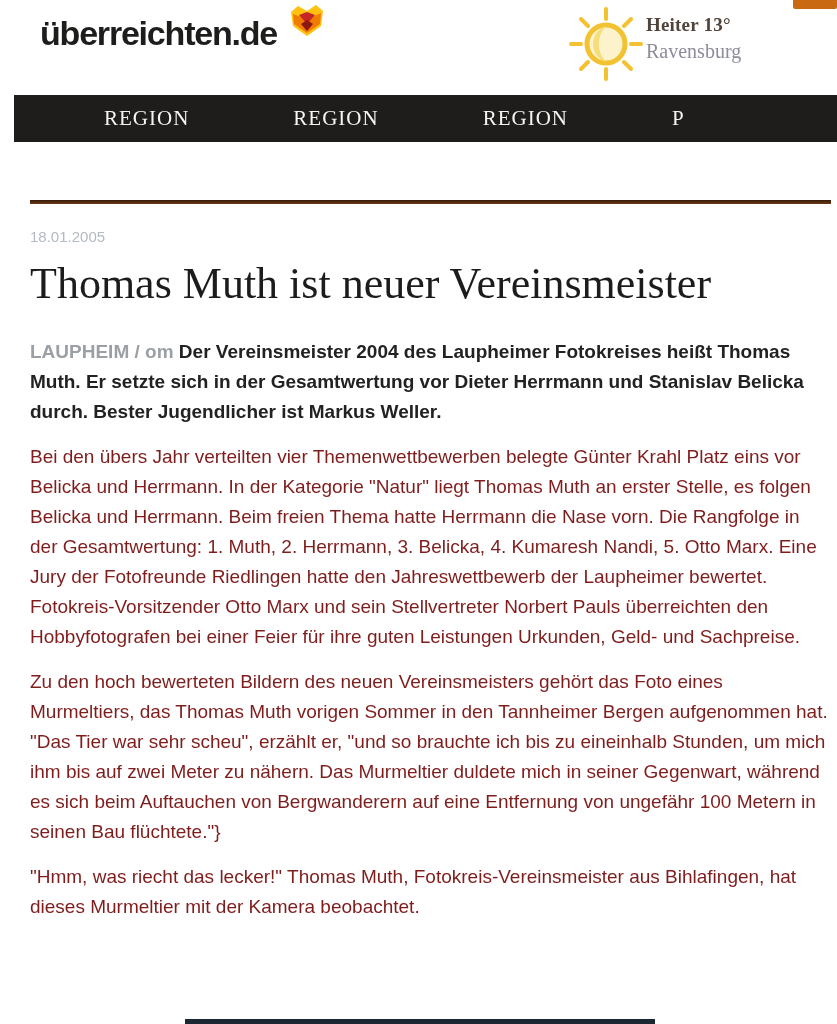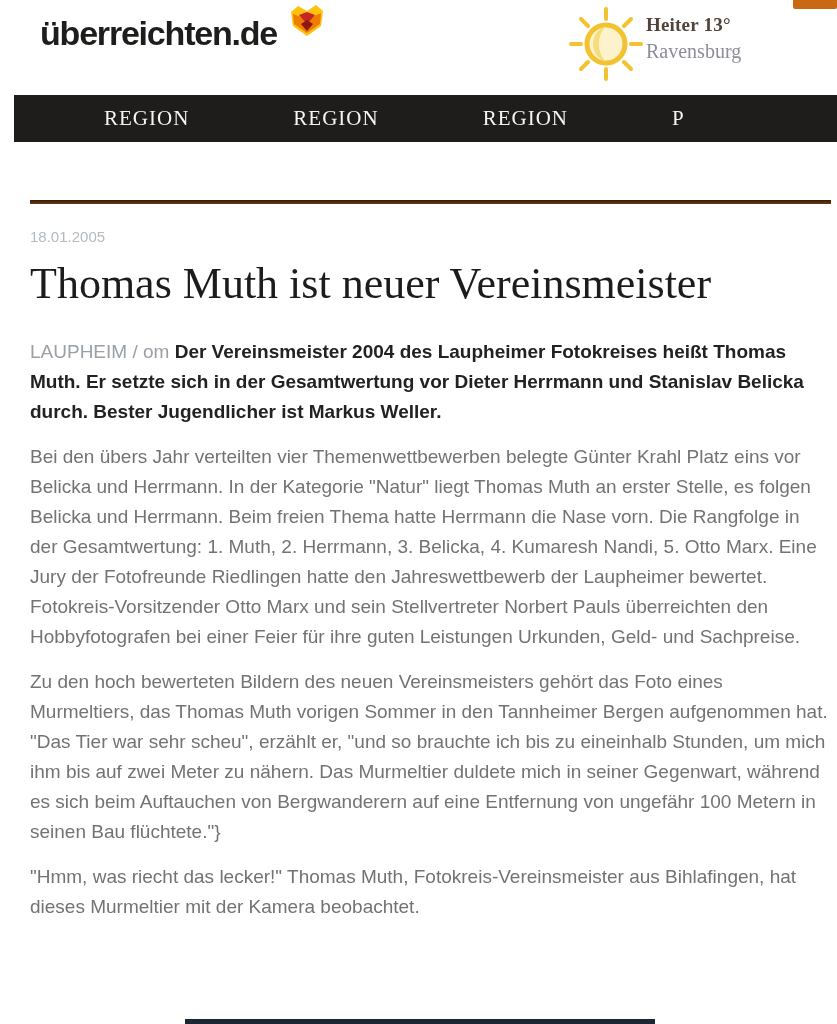--- a/index.html
+++ b/index.html
@@ -32,23 +32,23 @@
   .nav li.clipped { margin-left:0; }
 
   
   .article { position:absolute; left:0; top:142px; width:837px; padding:0 6px 0 30px; }
   .rule { height:4px; background:linear-gradient(#381a07,#6b3a1a); margin-top:58px; }
   .date { margin-top:24px; font-size:15px; color:#b3bac1; }
   .title { margin-top:12px; max-width:780px;
            font-family:"Liberation Serif", serif; font-weight:400;
            font-size:44px; line-height:1.22; color:#1c1c1c; }
   .lead { margin-top:26px; font-size:19px; line-height:30px; color:#222; }
-  .kicker { color:#9aa0a5; font-weight:400; }
+  .kicker { color:#9aa0a5; font-weight:700; }
   .lead-text { font-weight:700; }
-  .body-p { margin-top:15px; font-size:19px; line-height:30px; color:#737373; }
+  .body-p { margin-top:15px; font-size:19px; line-height:30px; color:#7f1d1d; }
 
   .bottom-bar { position:absolute; left:185px; bottom:0; width:470px; height:5px;
                 background:#1b2733; cursor:pointer; }
 </style>
 </head>
 <body>
 
 <div class="header">
   <div class="logo">
     <span class="logo-text">überreichten.de</span>

